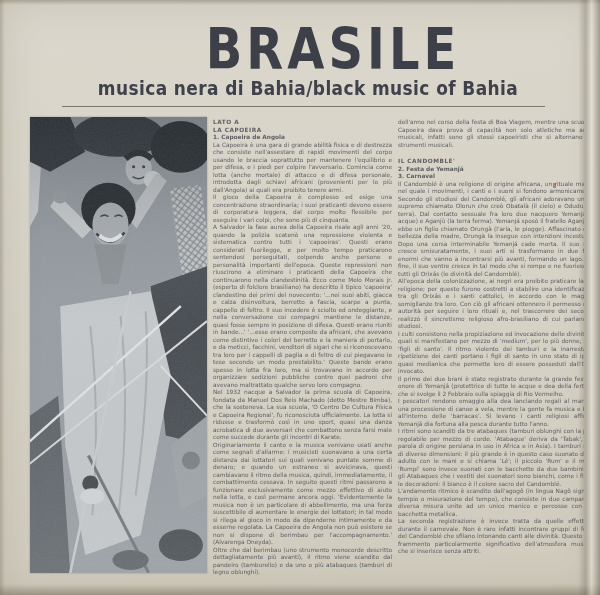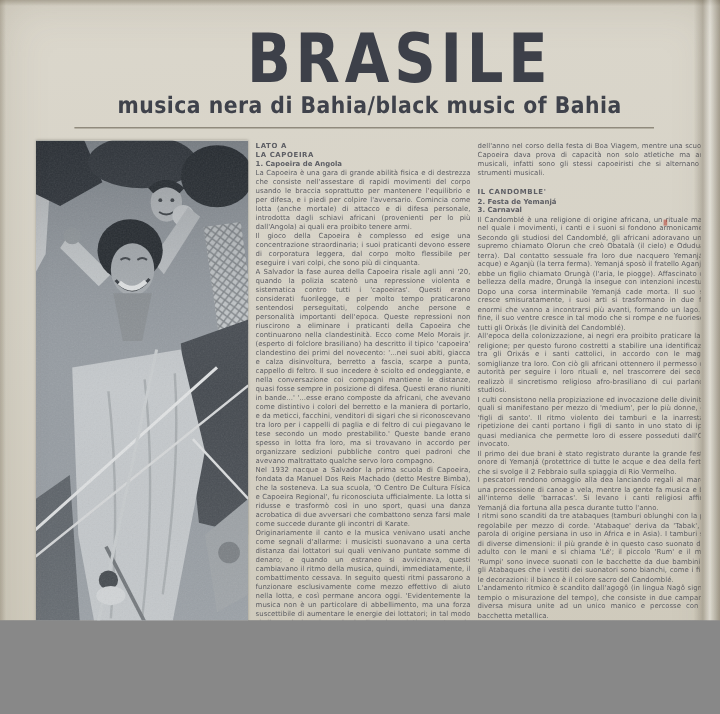--- a/index.html
+++ b/index.html
@@ -1,16 +1,16 @@
 <!DOCTYPE html>
 <html><head>
 <meta charset="utf-8">
 <style>
   html,body{margin:0;padding:0;background:#888;}
-  .scan{position:relative;width:600px;height:517px;overflow:hidden;
+  .scan{position:relative;width:600px;height:595px;overflow:hidden;
         background:linear-gradient(175deg,#dbd7cc 0%,#d6d2c6 55%,#cfcabc 100%);
         font-family:"DejaVu Sans",sans-serif;color:#4a4b51;}
   
   .album-title{position:absolute;top:16px;left:333px;transform:translateX(-50%) scaleY(1.18);
         transform-origin:top center;font-size:48px;font-weight:bold;letter-spacing:4px;
         color:#3d4049;white-space:nowrap;}
   .album-subtitle{position:absolute;top:77px;left:308px;transform:translateX(-50%) scaleY(1.12);
         transform-origin:top center;font-size:17px;font-weight:bold;letter-spacing:.4px;
         color:#3f424b;white-space:nowrap;}
   .header-rule{position:absolute;top:106px;left:62px;width:483px;height:1px;background:#7e786a;}

